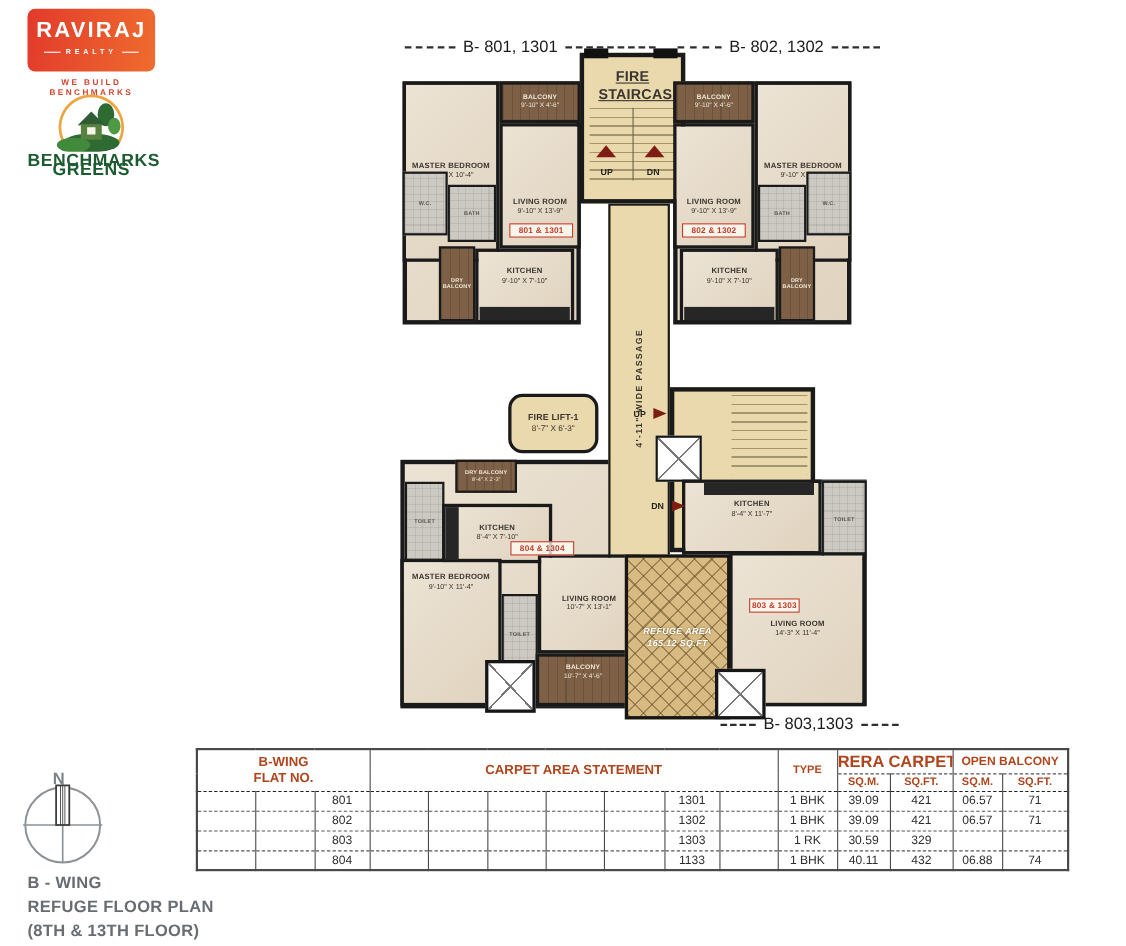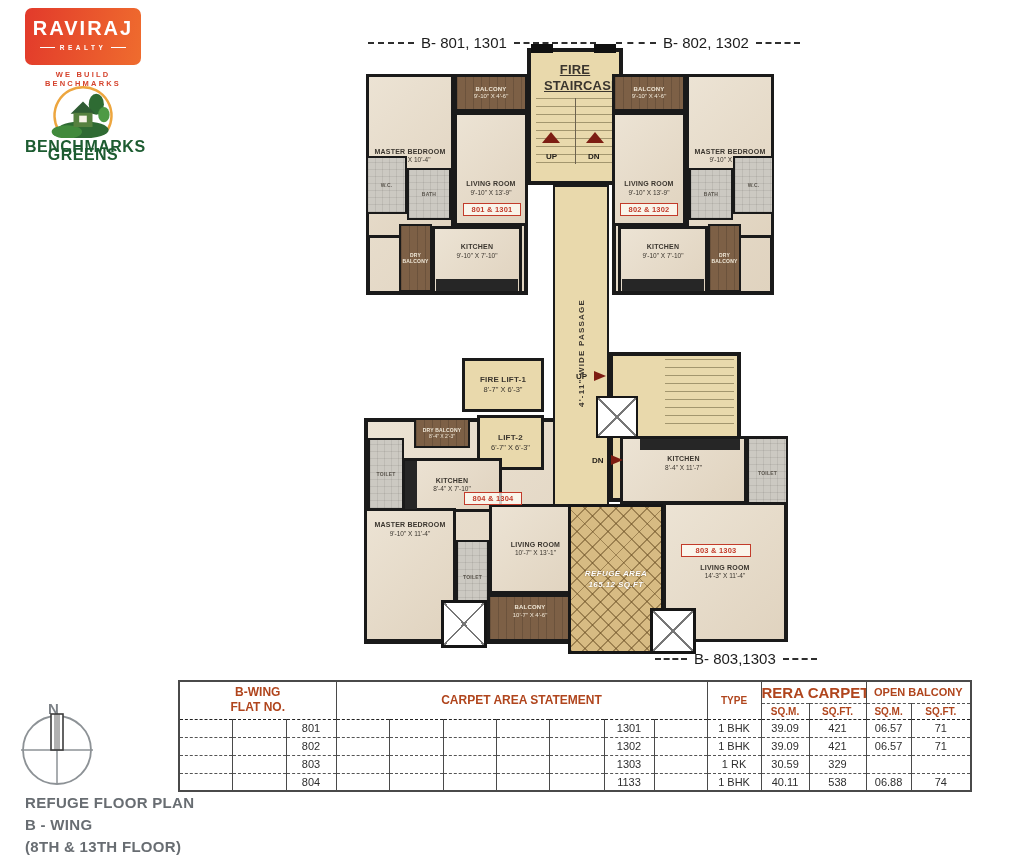--- a/index.html
+++ b/index.html
@@ -124,27 +124,23 @@
   <div class="room tan" style="left:609px;top:352px;width:132px;height:150px;border-width:4px;">
     <div class="steps" style="position:absolute;left:52px;right:3px;top:3px;bottom:3px;"></div>
     <div style="position:absolute;left:52px;top:50%;right:3px;height:10px;background:#e9d9ac;"></div>
   </div>
   <div class="white-x" style="left:596px;top:396px;width:42px;height:42px;border-width:2.5px;"></div>
   <div class="updn" style="left:576px;top:372px;">UP</div>
   <div class="tri-right" style="left:594px;top:371px;"></div>
   <div class="updn" style="left:592px;top:456px;">DN</div>
   <div class="tri-right" style="left:611px;top:455px;"></div>
 
-  <div class="room tan" style="left:462px;top:358px;width:82px;height:54px;border-width:3.5px;">
+  <div class="room tan" style="left:462px;top:358px;width:82px;height:54px;border-width:3.5px;border-radius:13px;">
     <div class="rname" style="font-size:8px;">FIRE LIFT-1</div>
     <div class="rdims" style="font-size:7.5px;">8'-7" X 6'-3"</div>
-  </div>
-  <div class="room tan" style="left:477px;top:415px;width:67px;height:55px;border-width:3.5px;">
-    <div class="rname" style="font-size:8px;">LIFT-2</div>
-    <div class="rdims" style="font-size:7.5px;">6'-7" X 6'-3"</div>
   </div>
 
   <div class="room beige" style="left:366px;top:74px;width:88px;height:164px;border-width:3.5px;">
     <div class="rname">MASTER BEDROOM</div>
     <div class="rdims">9'-10" X 10'-4"</div>
   </div>
   <div class="room brown" style="left:454px;top:74px;width:74px;height:38px;">
     <div class="rname" style="font-size:6px;">BALCONY</div>
     <div class="rdims" style="font-size:6px;">9'-10" X 4'-6"</div>
   </div>
@@ -236,21 +232,21 @@
     <div class="rdims">8'-4" X 11'-7"</div>
   </div>
   <div class="counter" style="left:640px;top:439px;width:100px;height:11px;"></div>
   <div class="room gray" style="left:747px;top:437px;width:41px;height:72px;">
     <div class="rname">TOILET</div>
   </div>
   <div class="room beige" style="left:663px;top:502px;width:124px;height:140px;border-width:3.5px;">
     <div class="rname">LIVING ROOM</div>
     <div class="rdims">14'-3" X 11'-4"</div>
   </div>
-  <div class="tag" style="left:681px;top:544px;width:70px;height:13px;">803 &amp; 1303</div>
+  <div class="tag" style="left:681px;top:544px;width:46px;height:13px;">803 &amp; 1303</div>
   <div class="white-x" style="left:650px;top:608px;width:46px;height:46px;"></div>
 
   <table class="ctable">
     <colgroup>
       <col style="width:53px">
         <col style="width:54px">
         <col style="width:50px">
       <col style="width:53px">
         <col style="width:54px">
         <col style="width:53px">
@@ -337,36 +333,36 @@
           <td>804</td>
       <td></td>
           <td></td>
           <td></td>
           <td></td>
           <td></td>
       <td>1133</td>
           <td></td>
       <td>1 BHK</td>
       <td>40.11</td>
-          <td>538</td>
+          <td>432</td>
       <td>06.88</td>
           <td>74</td>
     </tr>
   </tbody>
     </table>
 
   <div class="north">N</div>
   <svg class="abs" style="left:18px;top:712px;" width="78" height="74" viewBox="0 0 78 74">
     <line x1="39" y1="0" x2="39" y2="72" stroke="#8d9296" stroke-width="1.5"></line>
     <line x1="3" y1="38" x2="75" y2="38" stroke="#8d9296" stroke-width="1.5"></line>
     <circle cx="39" cy="38" r="34" fill="none" stroke="#8d9296" stroke-width="1.8"></circle>
     <rect x="33" y="2" width="12" height="36" fill="#ffffff" stroke="#3c3c3c" stroke-width="1.6"></rect>
     <line x1="37" y1="2" x2="37" y2="38" stroke="#3c3c3c" stroke-width="0.8"></line>
     <line x1="39" y1="2" x2="39" y2="38" stroke="#3c3c3c" stroke-width="0.8"></line>
     <line x1="41" y1="2" x2="41" y2="38" stroke="#3c3c3c" stroke-width="0.8"></line>
   </svg>
   <div class="fp-title">
+    <div>B - WING</div>
     <div>REFUGE FLOOR PLAN</div>
-    <div>B - WING</div>
     <div>(8TH &amp; 13TH FLOOR)</div>
   </div>
 
 </div>
 
 </body></html>

